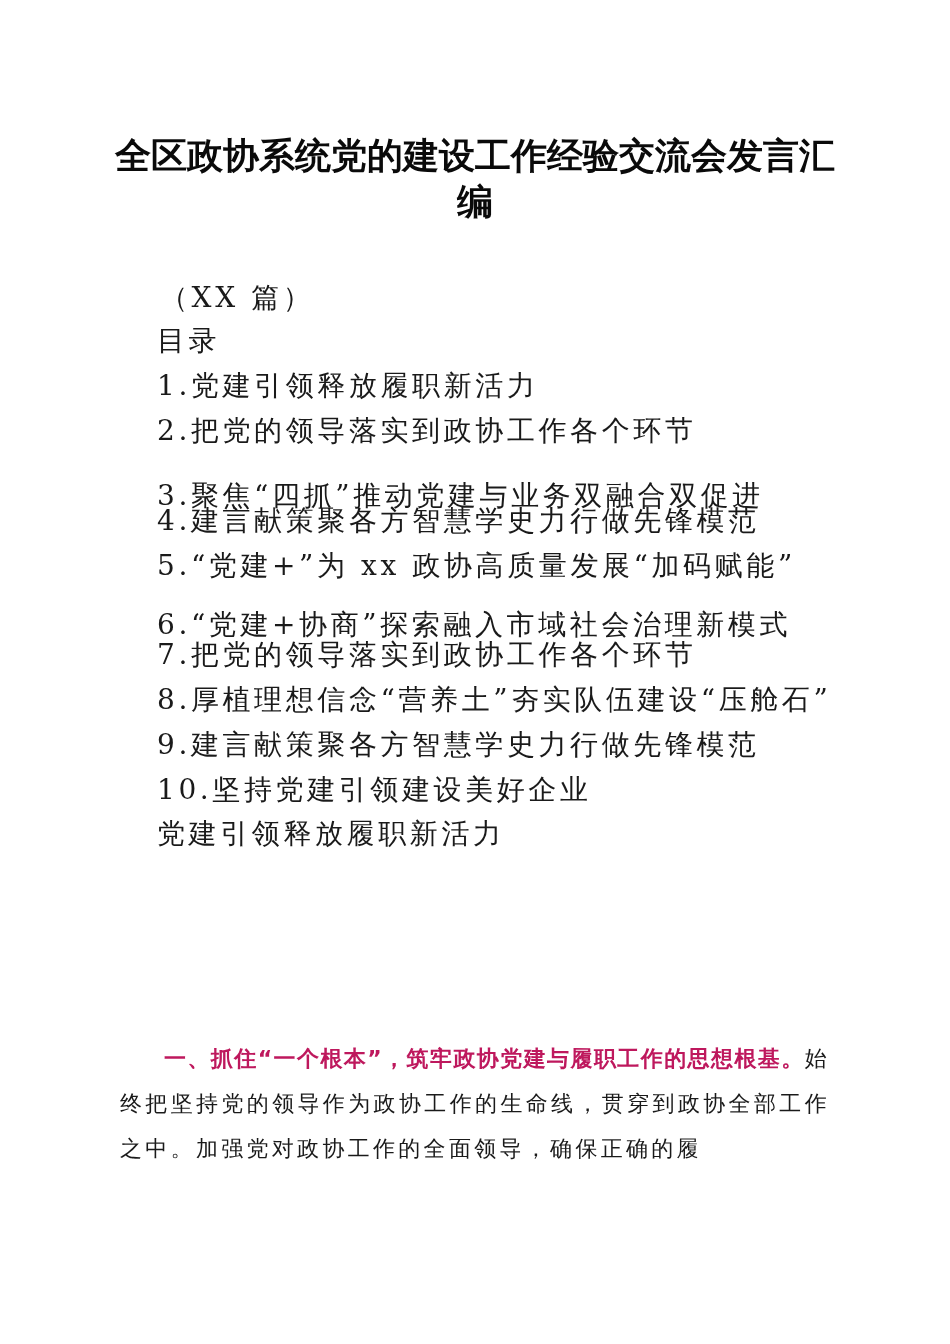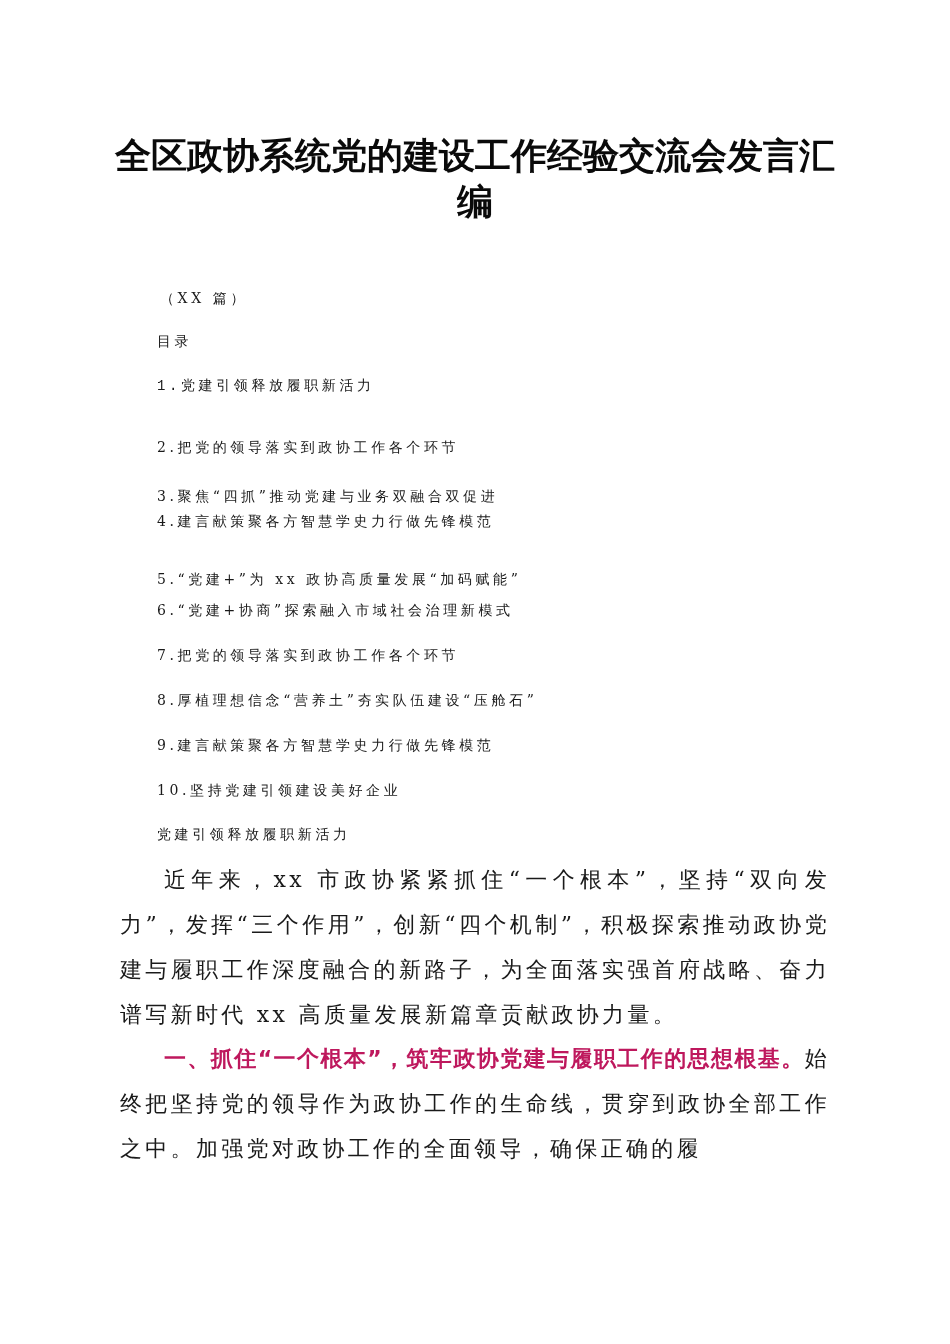--- a/index.html
+++ b/index.html
@@ -30,21 +30,21 @@
       font-family: "DejaVu Serif", "Liberation Serif", serif;
       font-weight: bold;
       font-size: 36px;
       line-height: 46px;
       letter-spacing: 0px;
       color: #0a0a0a;
     }
     .line {
       position: absolute;
       white-space: nowrap;
-      font-size: 14px;
+      font-size: 28px;
       line-height: 30px;
       color: #1a1a1a;
       letter-spacing: 3.6px;
     }
     .toc-item { left: 157px; }
     .subtitle { left: 157px; }
     .para {
       position: absolute;
       left: 120px;
       width: 710px;
@@ -67,53 +67,52 @@
 
 <div class="page">
 
   <div class="title">全区政协系统党的建设工作经验交流会发言汇编</div>
 
   <div class="line subtitle" style="left:160px; top:283px;">（XX 篇）</div>
 
   <div class="line subtitle" style="top:326px;">目录</div>
 
   <div>
-    <div class="line toc-item" style="top:371px;font-family:Liberation Mono, monospace;">
+    <div class="line toc-item" style="top:371px;">
       <span>1.</span><span>党建引领释放履职新活力</span>
     </div>
-    <div class="line toc-item" style="top:432px;text-align:center;">
+    <div class="line toc-item" style="top:416px;text-align:center;">
       <span>2.</span><span>把党的领导落实到政协工作各个环节</span>
     </div>
     <div class="line toc-item" style="top:461px;margin-top:20px;">
       <span>3.</span><span>聚焦“四抓”推动党建与业务双融合双促进</span>
     </div>
     <div class="line toc-item" style="top:506px;">
       <span>4.</span><span>建言献策聚各方智慧学史力行做先锋模范</span>
     </div>
-    <div class="line toc-item" style="top:551px;margin-top:13px;">
+    <div class="line toc-item" style="top:551px;">
       <span>5.</span><span>“党建+”为 xx 政协高质量发展“加码赋能”</span>
     </div>
-    <div class="line toc-item" style="top:595px;text-align:right;">
+    <div class="line toc-item" style="top:610px;text-align:right;">
       <span>6.</span><span>“党建+协商”探索融入市域社会治理新模式</span>
     </div>
     <div class="line toc-item" style="top:640px;">
       <span>7.</span><span>把党的领导落实到政协工作各个环节</span>
     </div>
     <div class="line toc-item" style="top:685px;">
       <span>8.</span><span>厚植理想信念“营养土”夯实队伍建设“压舱石”</span>
     </div>
     <div class="line toc-item" style="top:730px;text-align:right;">
       <span>9.</span><span>建言献策聚各方智慧学史力行做先锋模范</span>
     </div>
     <div class="line toc-item" style="top:775px;">
       <span>10.</span><span>坚持党建引领建设美好企业</span>
     </div>
   </div>
 
   <div class="line subtitle" style="top:819px;">党建引领释放履职新活力</div>
 
-  <div class="para" style="top:857px;">近年来，xx 市政协紧紧抓住“一个根本”，坚持“双向发力”，发挥“三个作用”，创新“四个机制”，积极探索推动政协党建与履职工作深度融合的新路子，为全面落实强首府战略、奋力谱写新时代 xx 高质量发展新篇章贡献政协力量。</div>
 
   <div class="para" style="top:1036px;">
     <span class="bold">一、抓住“一个根本”，筑牢政协党建与履职工作的思想根基。</span><span>始终把坚持党的领导作为政协工作的生命线，贯穿到政协全部工作之中。加强党对政协工作的全面领导，确保正确的履</span>
   </div>
 
 </div>
 
 </body></html>

